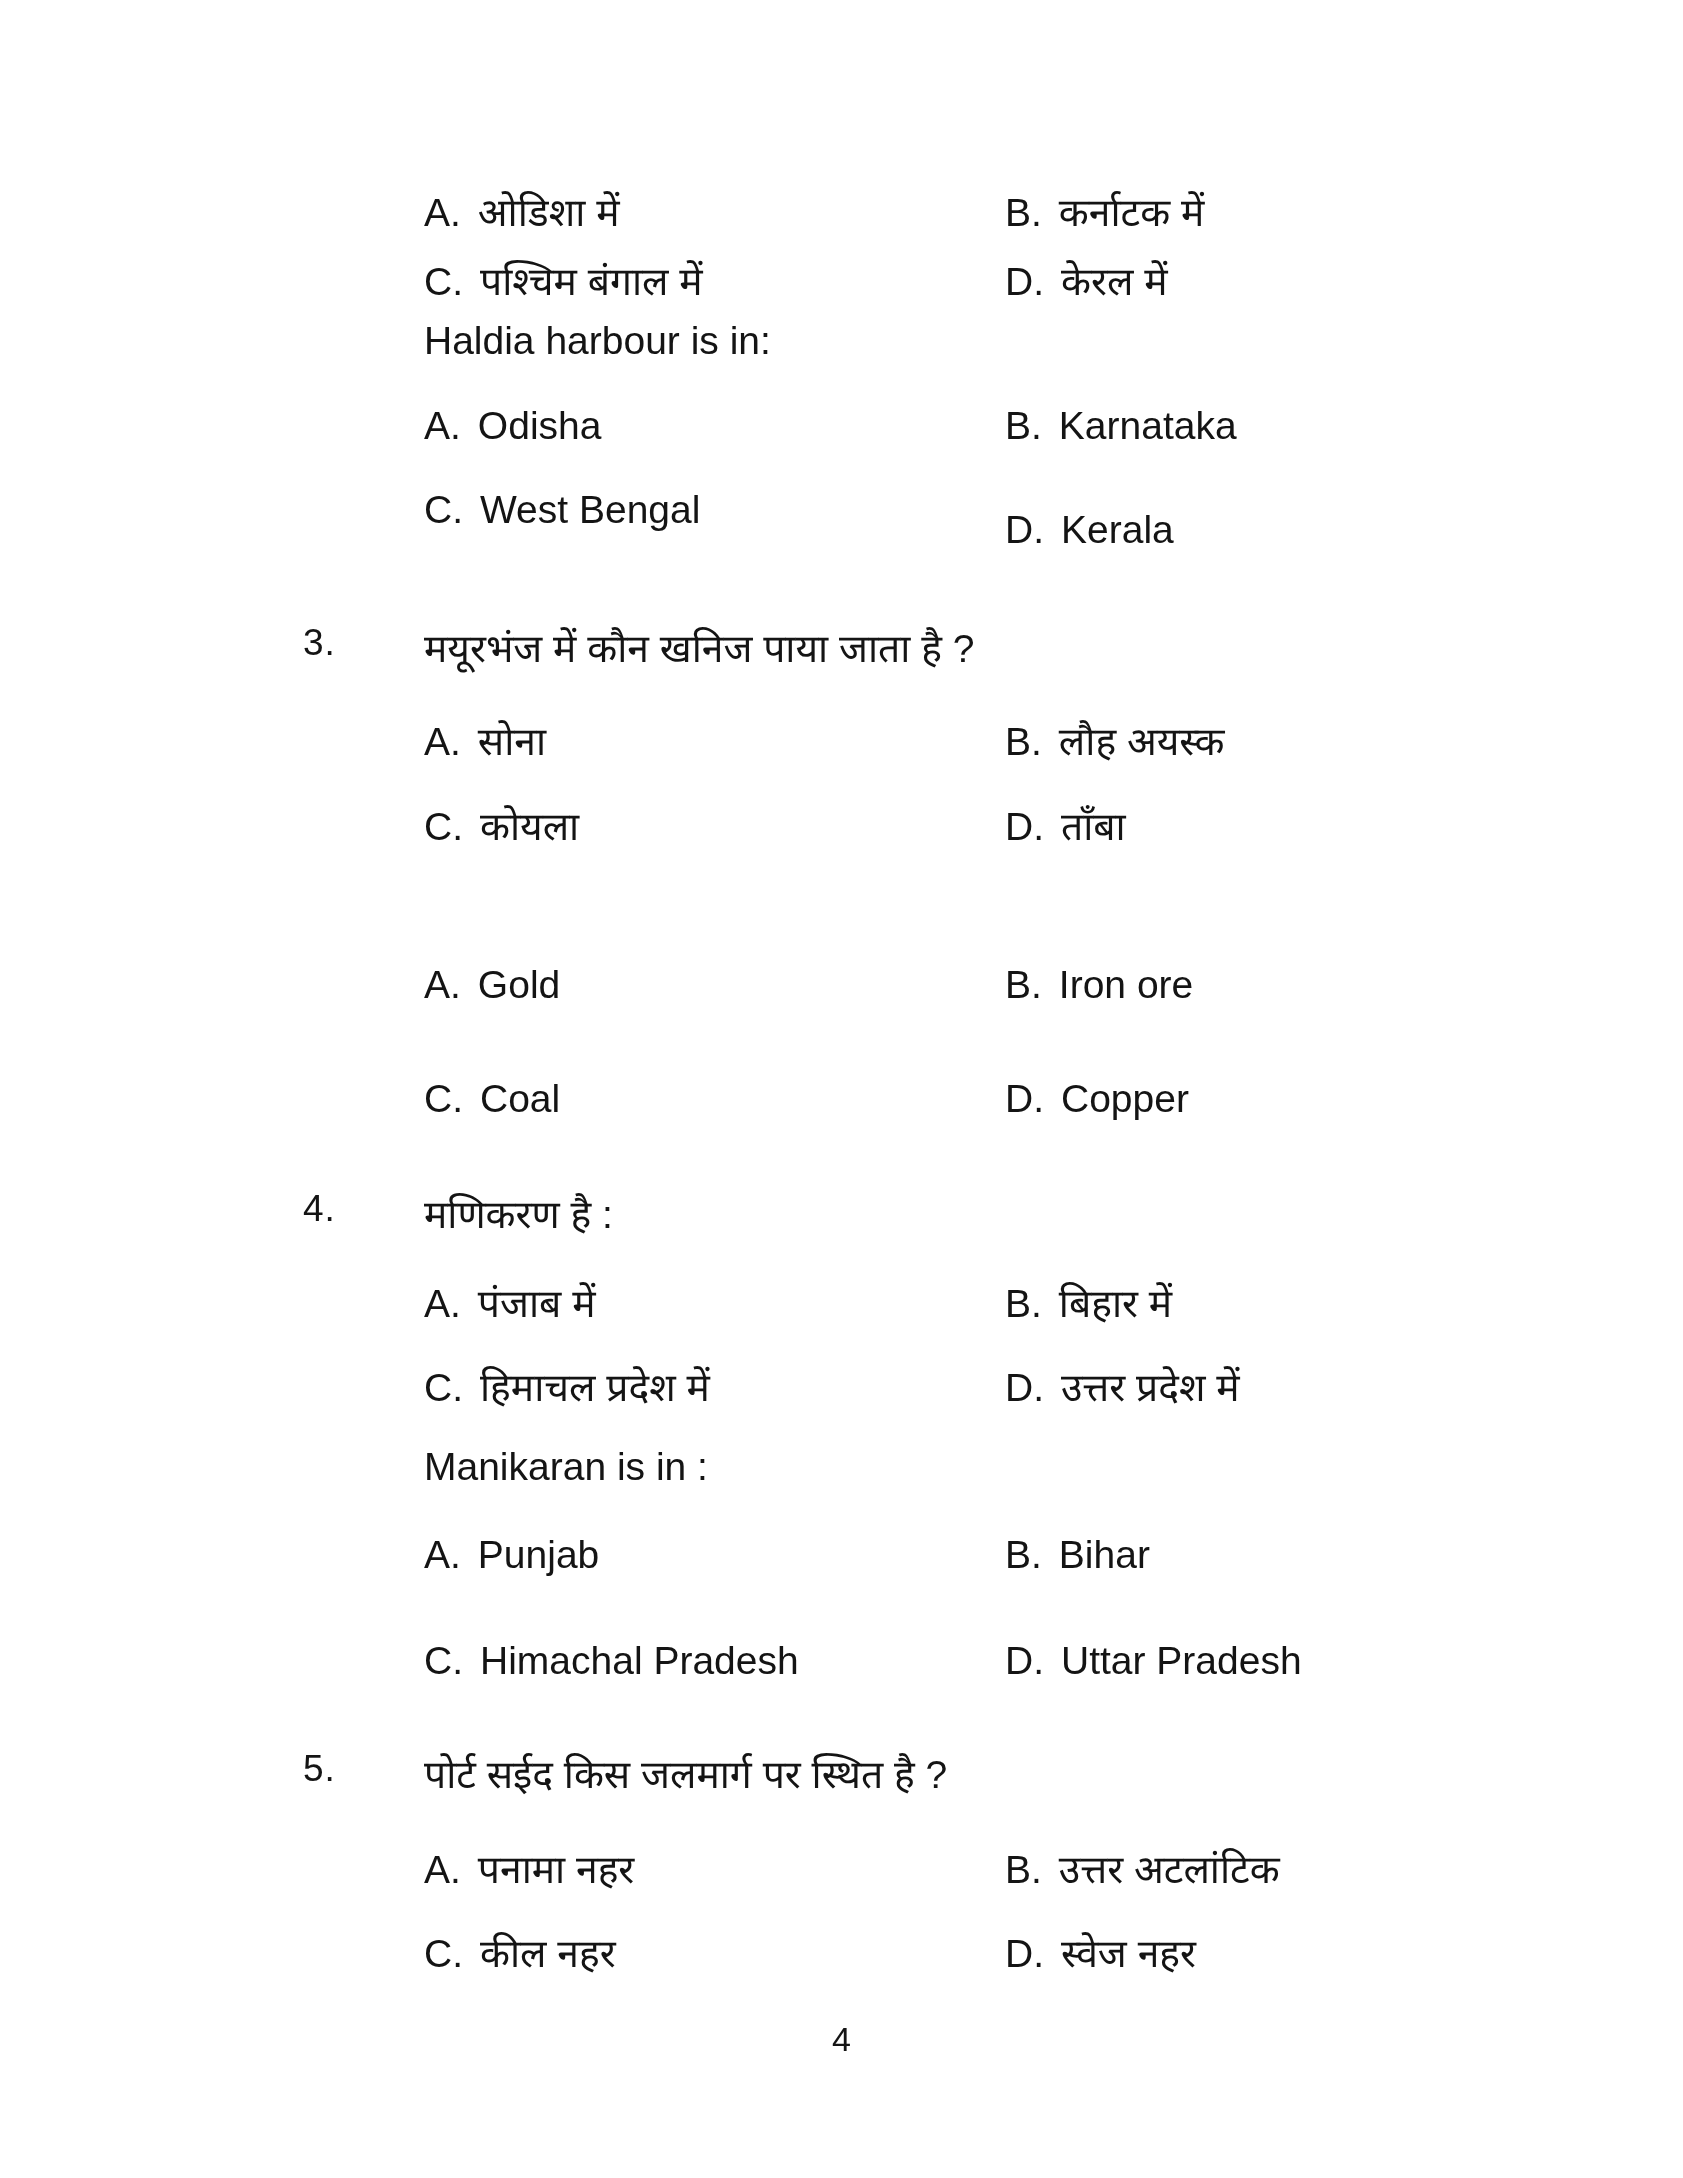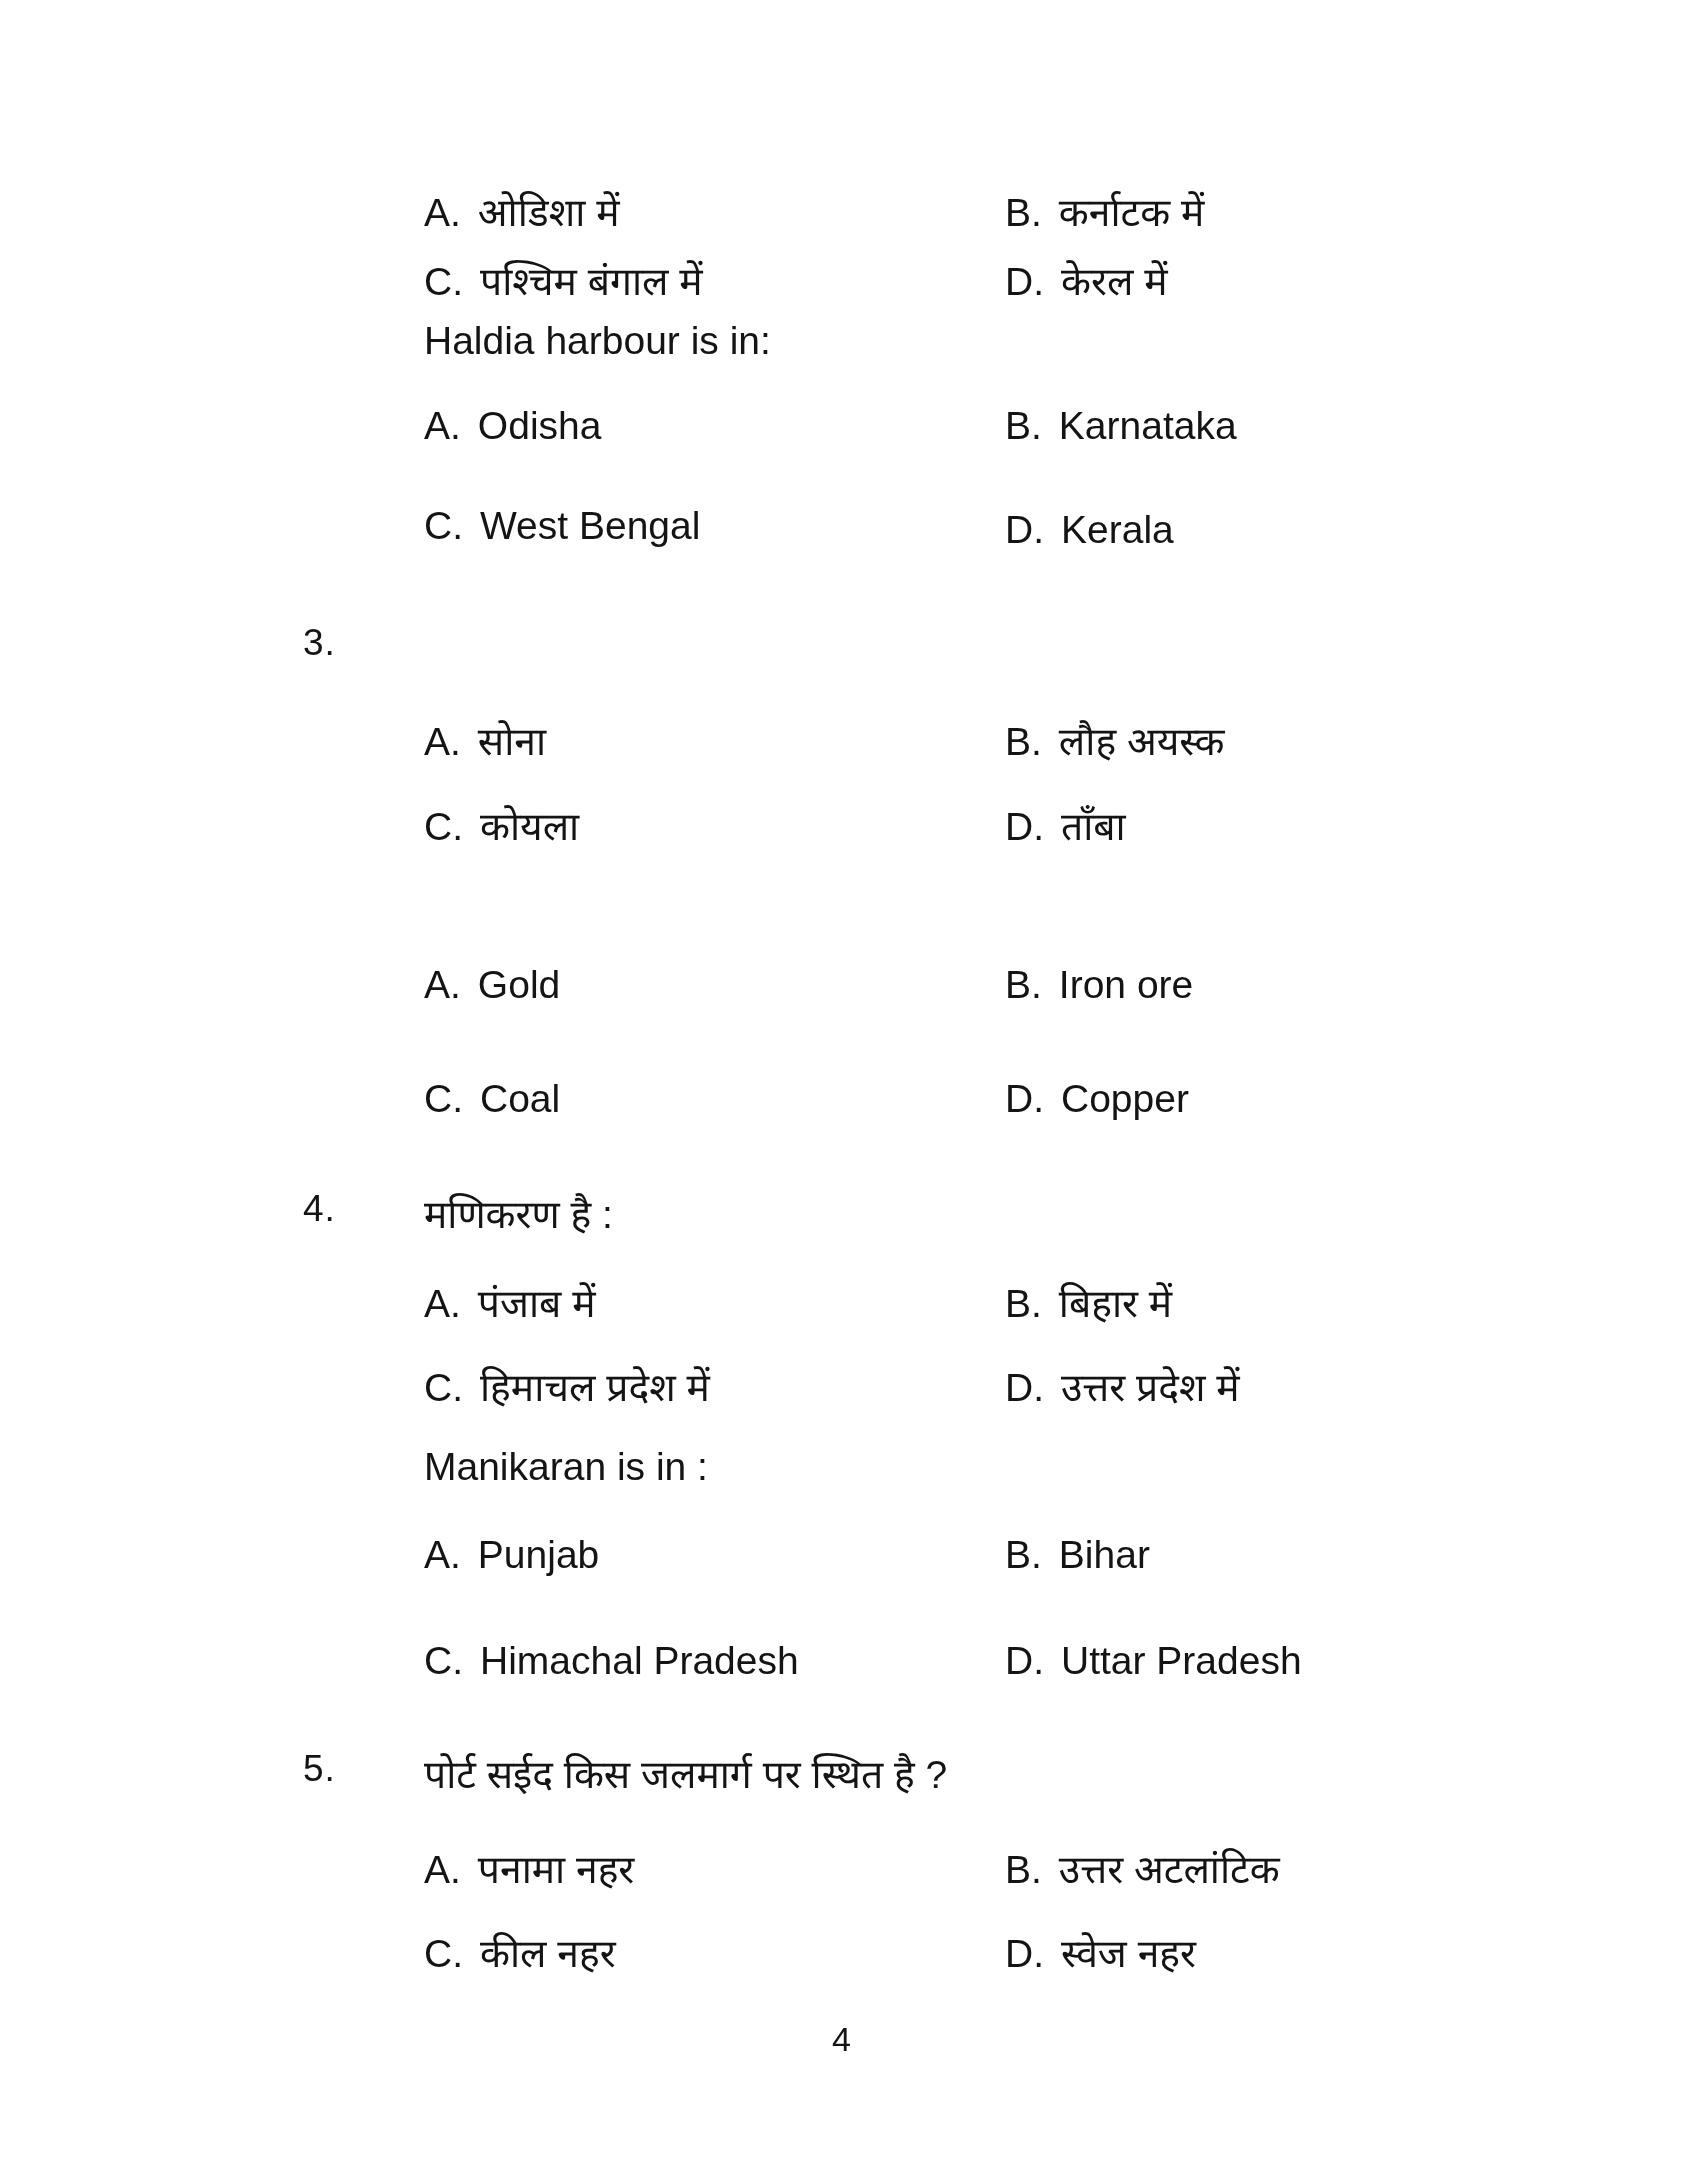--- a/index.html
+++ b/index.html
@@ -49,28 +49,29 @@
   </div>
 
   <div class="abs qtext" style="top:319px">Haldia harbour is in:</div>
 
   <div class="abs optA" style="top:404px">
     <span class="lbl">A.</span><span>Odisha</span>
   </div>
   <div class="abs optB" style="top:404px">
     <span class="lbl">B.</span><span>Karnataka</span>
   </div>
-  <div class="abs optA" style="top:504px">
+  <div class="abs optA" style="top:488px">
     <span class="lbl">C.</span><span>West Bengal</span>
   </div>
   <div class="abs optB" style="top:508px">
     <span class="lbl">D.</span><span>Kerala</span>
   </div>
 
   <div class="abs qnum" style="top:622px">3.</div>
+  <div class="abs qtext" style="top:620px">मयूरभंज में कौन खनिज पाया जाता है ?</div>
 
   <div class="abs optA" style="top:713px">
     <span class="lbl">A.</span><span>सोना</span>
   </div>
   <div class="abs optB" style="top:713px">
     <span class="lbl">B.</span><span>लौह अयस्क</span>
   </div>
   <div class="abs optA" style="top:798px">
     <span class="lbl">C.</span><span>कोयला</span>
   </div>

